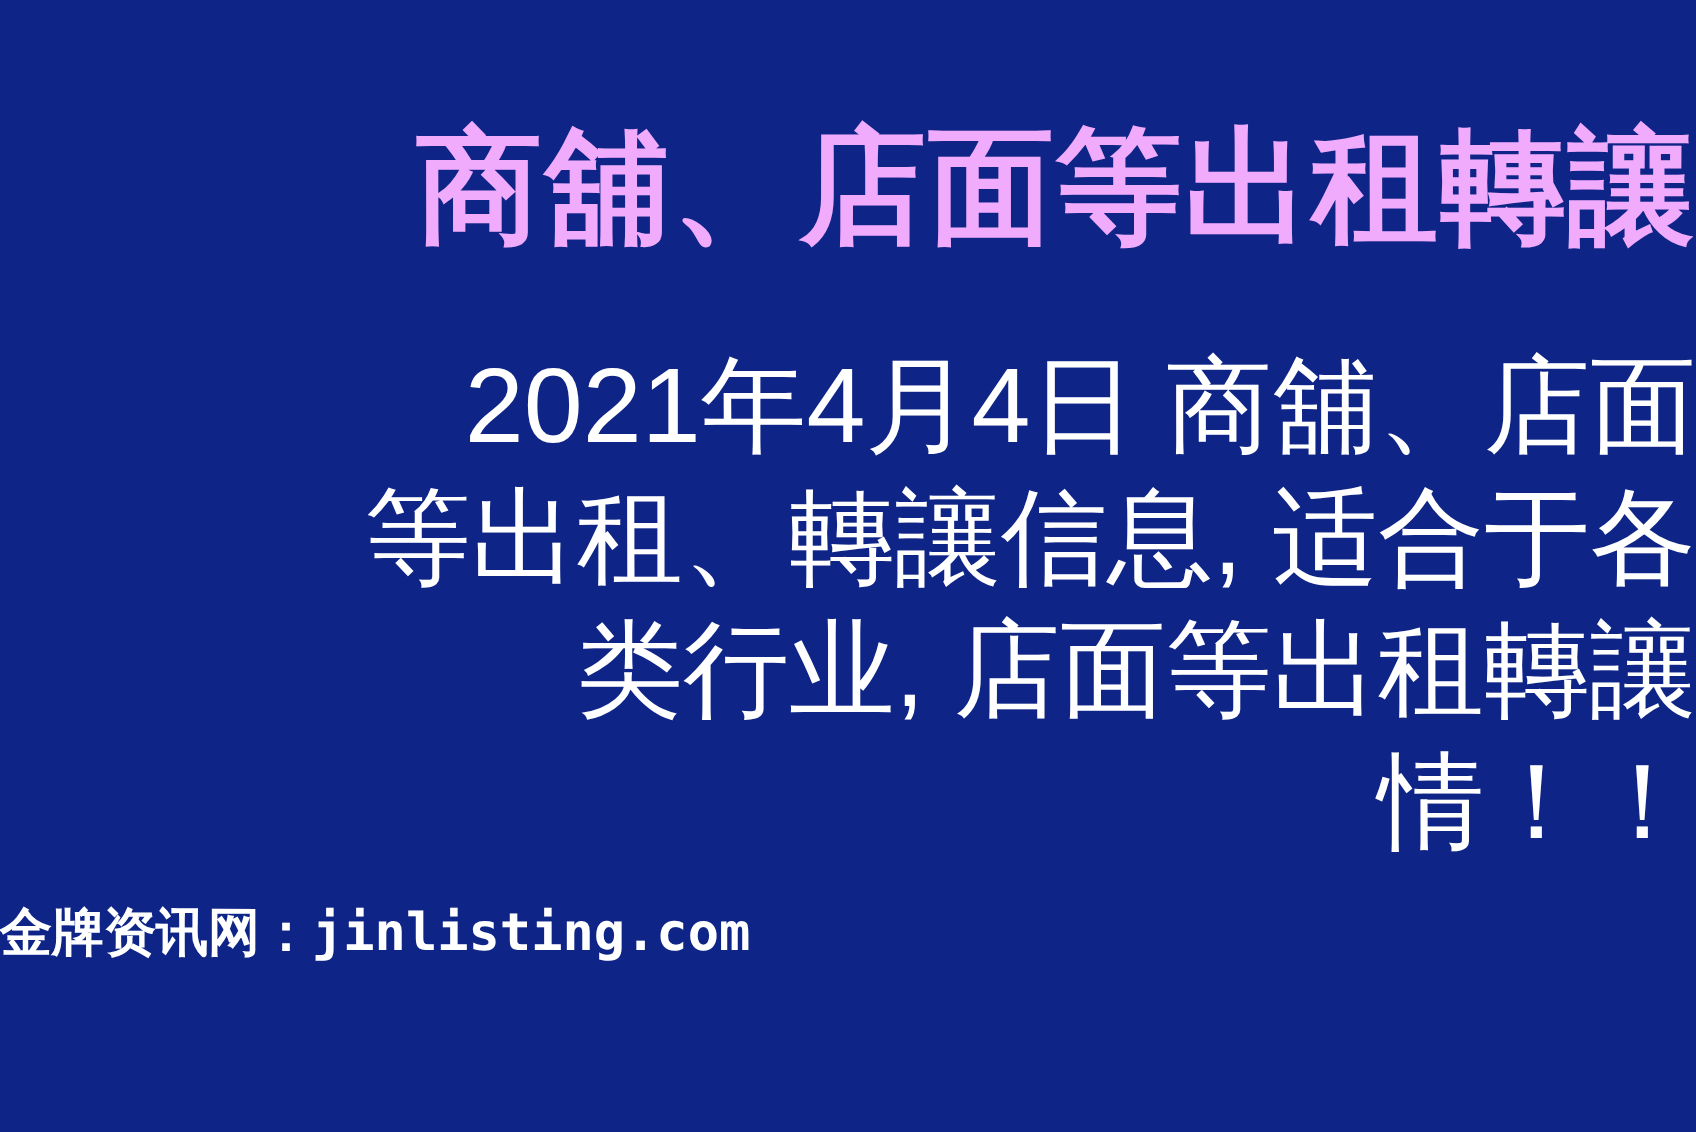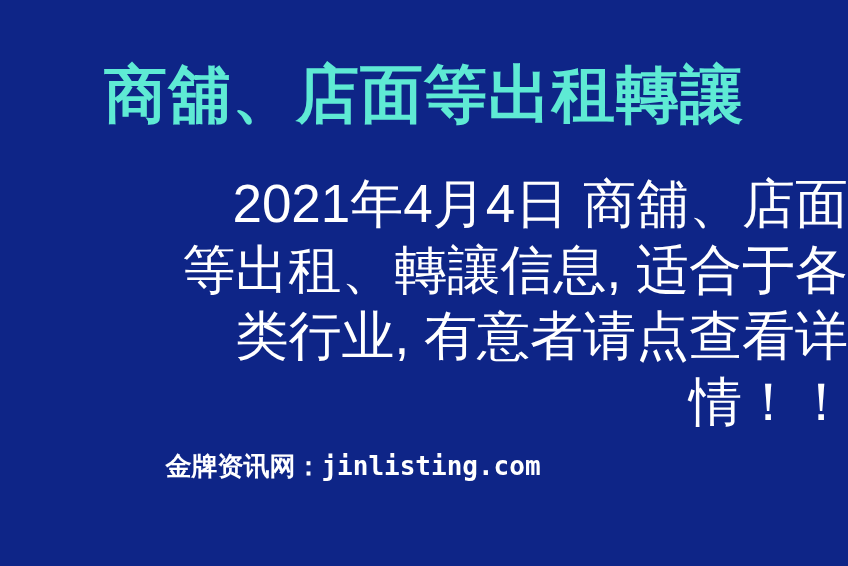--- a/index.html
+++ b/index.html
@@ -21,22 +21,22 @@
     overflow: hidden;
     box-sizing: border-box;
   }
 
   
   .title {
     position: absolute;
     left: 0;
     top: 56px;
     width: 848px;
-    text-align: center;
-    color: #5eead4;
+    text-align: right;
+    color: #f0abfc;
     font-weight: bold;
     font-size: 63px;
     line-height: 76px;
     letter-spacing: 1px;
     white-space: nowrap;
   }
 
   
   .body-block {
     position: absolute;
@@ -57,21 +57,21 @@
   }
 
   
   .footer {
     position: absolute;
     left: 0;
     top: 450px;
     width: 752px;
     padding-right: 46px;
     box-sizing: border-box;
-    text-align: center;
+    text-align: left;
     color: #ffffff;
     font-weight: bold;
     font-size: 26px;
     line-height: 32px;
     white-space: nowrap;
   }
 
   .footer .brand {
     font-family: "Liberation Sans", "DejaVu Sans", sans-serif;
     letter-spacing: 0px;
@@ -85,21 +85,21 @@
 </head>
 <body>
 
 <div id="poster">
 
   <div class="title">商舖、店面等出租轉讓</div>
 
   <div class="body-block">
     <span class="body-line">2021年4月4日 商舖、店面</span>
     <span class="body-line">等出租、轉讓信息, 适合于各</span>
-    <span class="body-line">类行业, 有意者请点查看详</span>
+    <span class="body-line">类行业, 店面等出租轉讓</span>
     <span class="body-line">情！！</span>
   </div>
 
   <div class="footer">
     <span class="brand">金牌资讯网：</span><span class="url">jinlisting.com</span>
   </div>
 
 </div>
 
 </body></html>

